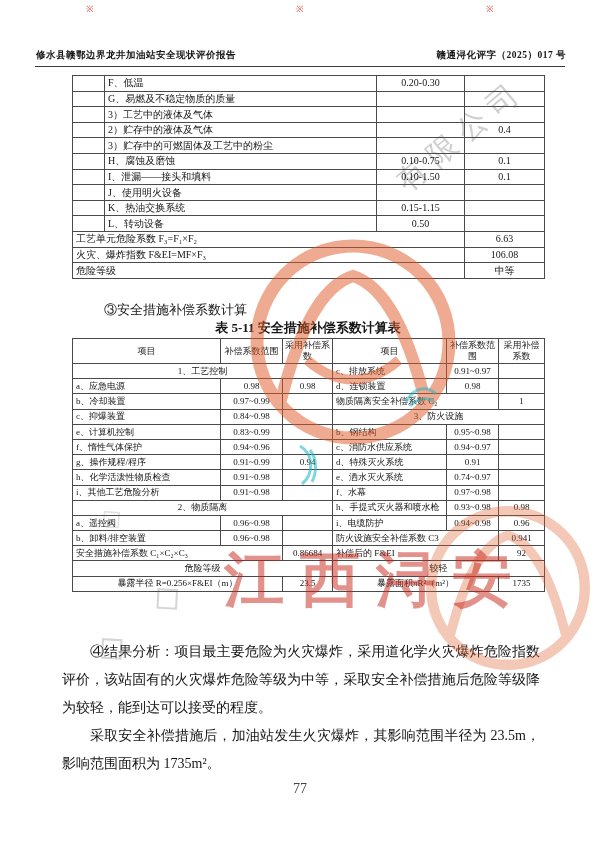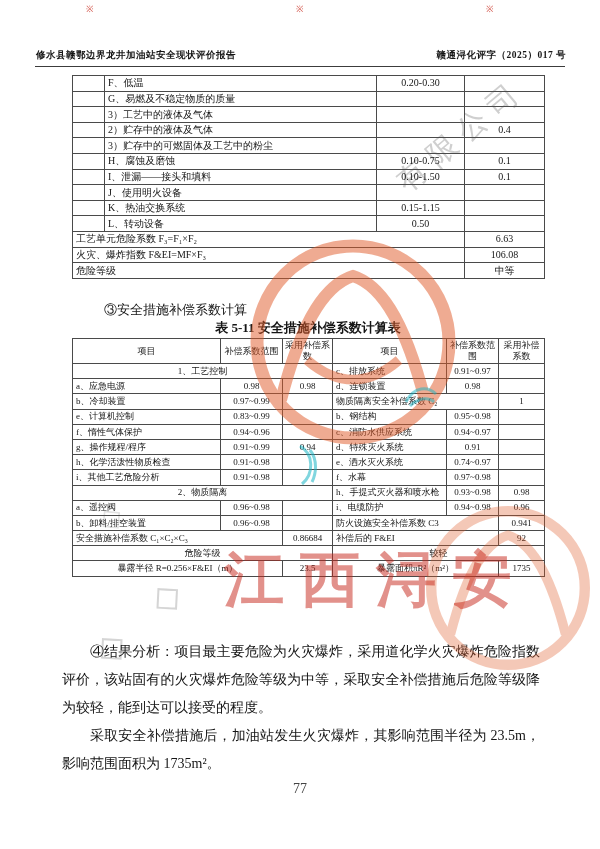--- a/index.html
+++ b/index.html
@@ -178,20 +178,26 @@
           <td class="ac"></td>
         </tr>
         <tr>
           <td class="al">b、冷却装置</td>
           <td class="ac">0.97~0.99</td>
           <td class="ac"></td>
           <td colspan="2" class="al">物质隔离安全补偿系数 C₂</td>
           <td class="ac">1</td>
         </tr>
         <tr>
+          <td class="al">c、抑爆装置</td>
+          <td class="ac">0.84~0.98</td>
+          <td class="ac"></td>
+          <td colspan="3" class="ac">3、防火设施</td>
+        </tr>
+        <tr>
           <td class="al">e、计算机控制</td>
           <td class="ac">0.83~0.99</td>
           <td class="ac"></td>
           <td class="al">b、钢结构</td>
           <td class="ac">0.95~0.98</td>
           <td class="ac"></td>
         </tr>
         <tr>
           <td class="al">f、惰性气体保护</td>
           <td class="ac">0.94~0.96</td>

